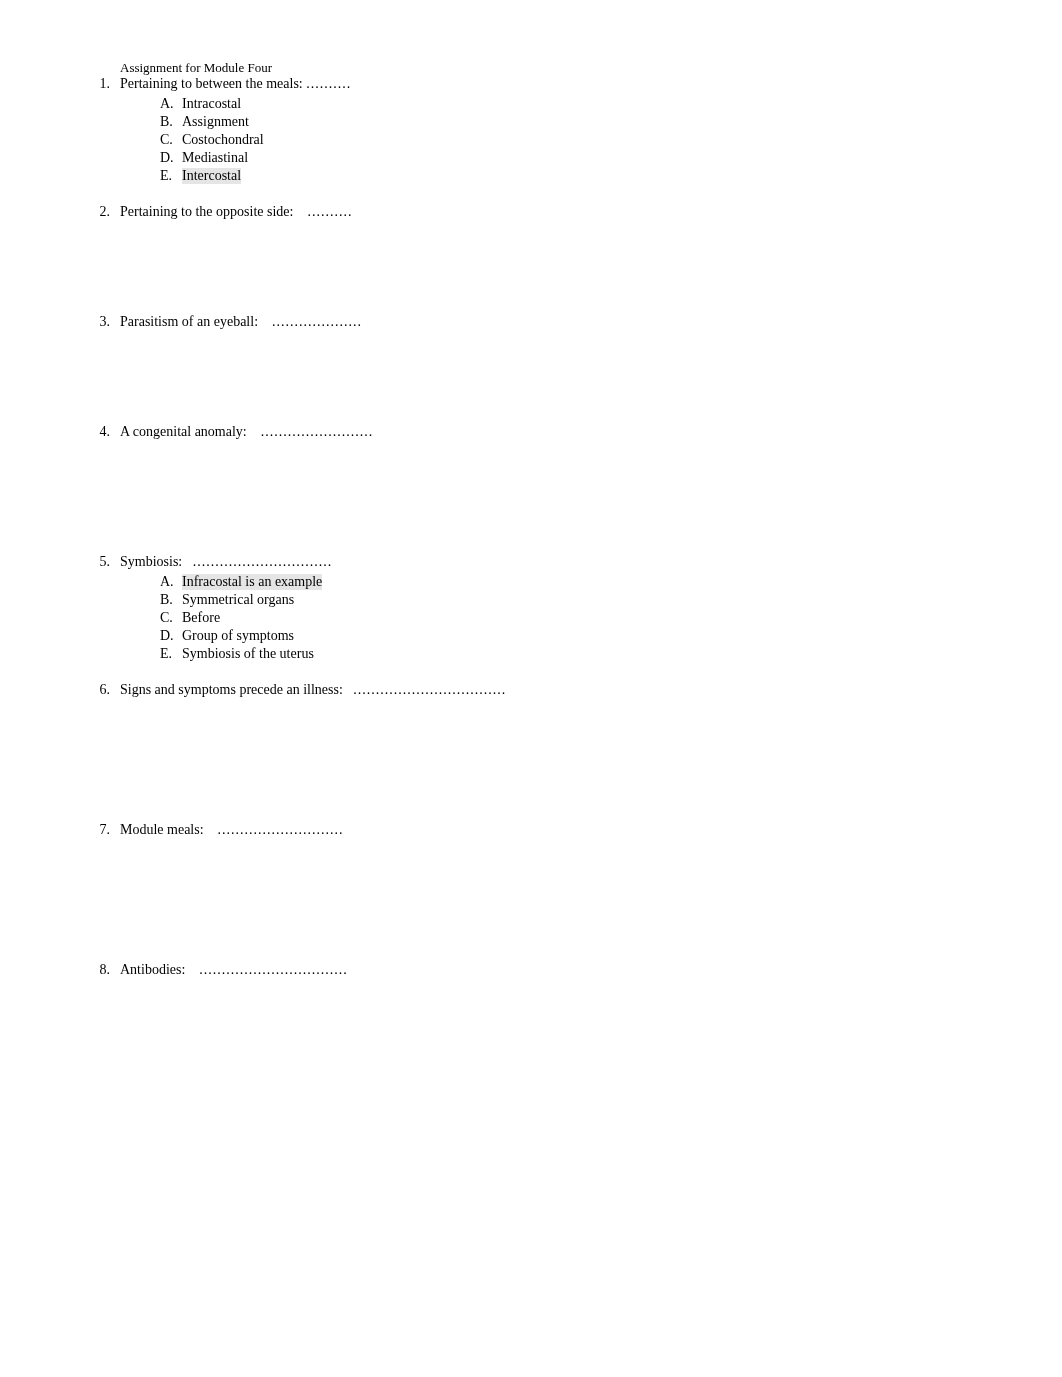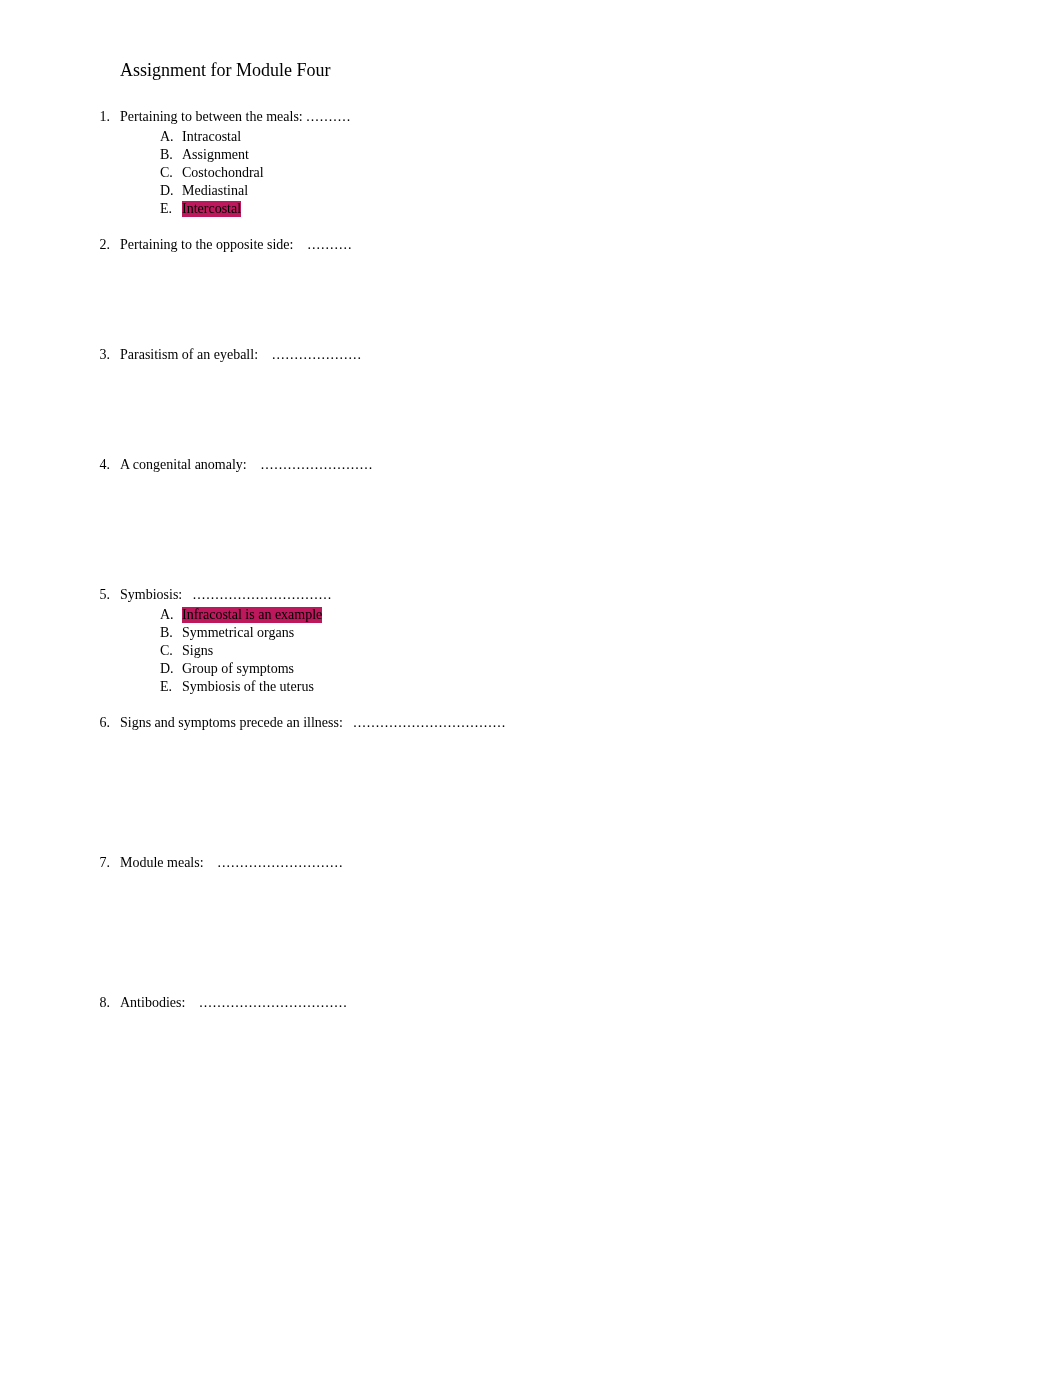--- a/index.html
+++ b/index.html
@@ -12,23 +12,22 @@
       background: #ffffff;
       font-family: "Times New Roman", Times, serif;
       font-size: 14px;
       color: #000000;
       width: 1062px;
       min-height: 1377px;
       padding: 60px 80px;
     }
 
     .page-title {
-      font-size: 18px;
+      font-size: 13px;
       font-weight: normal;
-      margin-bottom: 28px;
       margin-left: 40px;
     }
 
     .question-list {
       list-style: none;
       margin: 0;
       padding: 0;
     }
 
     .question-item {
@@ -62,21 +61,21 @@
       margin-bottom: 2px;
       display: flex;
       align-items: baseline;
     }
 
     .option-letter {
       min-width: 22px;
     }
 
     .highlight-yellow {
-      background-color: #be185d;
+      background-color: #e5e5e5;
     }
 
     .spacer {
       height: 80px;
     }
 
     .dots {
       letter-spacing: 1px;
     }
   </style>
@@ -165,21 +164,21 @@
         <li class="answer-option">
           <span class="option-letter">A.</span>
           <span class="highlight-yellow">Infracostal is an example</span>
         </li>
         <li class="answer-option">
           <span class="option-letter">B.</span>
           <span>Symmetrical organs</span>
         </li>
         <li class="answer-option">
           <span class="option-letter">C.</span>
-          <span>Signs</span>
+          <span>Before</span>
         </li>
         <li class="answer-option">
           <span class="option-letter">D.</span>
           <span>Group of symptoms</span>
         </li>
         <li class="answer-option">
           <span class="option-letter">E.</span>
           <span>Symbiosis of the uterus</span>
         </li>
       </ul>

